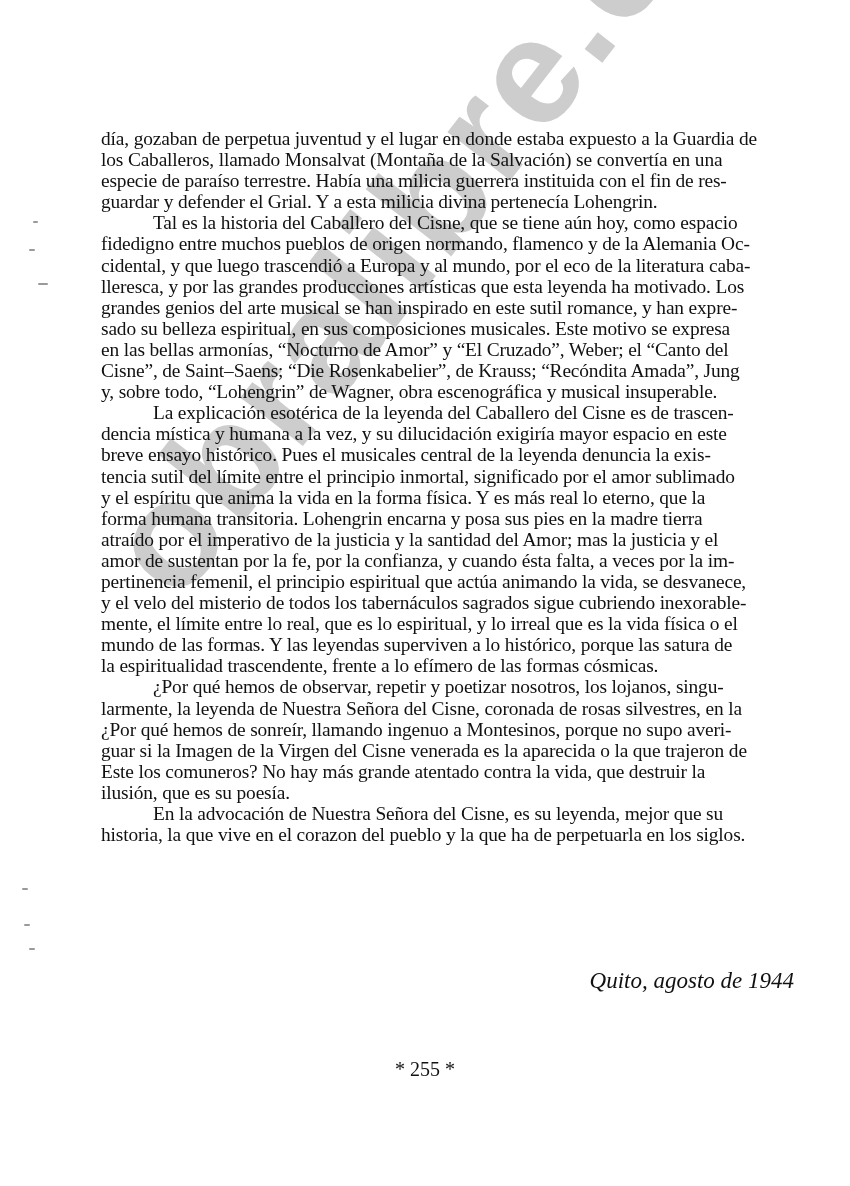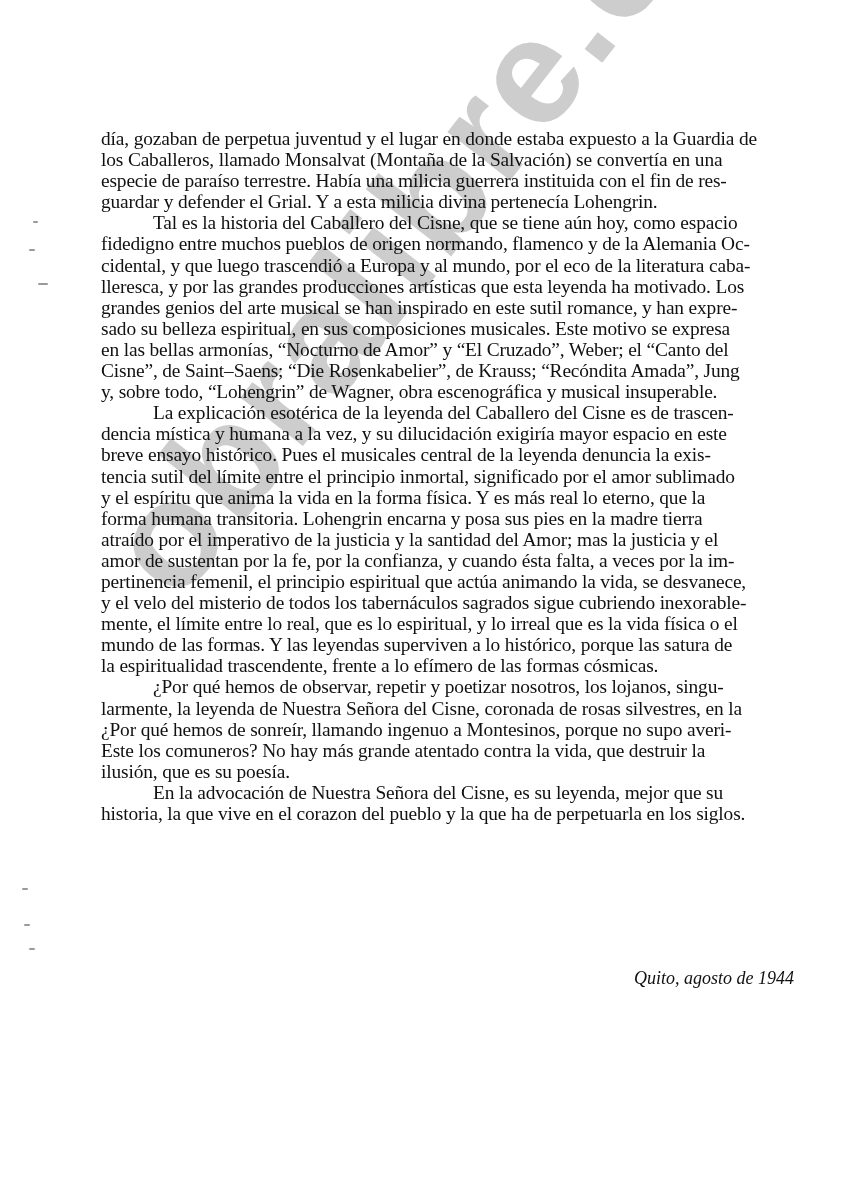--- a/index.html
+++ b/index.html
@@ -16,21 +16,21 @@
     opacity: 0.9; z-index: 0;
   }
   .text-block {
     position: absolute; left: 101px; top: 128px; width: 697px; z-index: 1;
     font-size: 19.4px; line-height: 21.1px; letter-spacing: -0.15px;
   }
   .line { white-space: nowrap; display: block; height: 21.1px; overflow: visible; }
   .indent { padding-left: 52px; }
   .signature {
     position: absolute; right: 56px; top: 968px; z-index: 1;
-    font-style: italic; font-size: 18px;
+    font-style: italic; font-size: 23px;
   }
   .page-number {
     position: absolute; left: 0; width: 850px; top: 1058px; text-align: center; z-index: 1;
     font-size: 20px;
   }
   .speck { position: absolute; background: #9a9a9a; height: 2px; border-radius: 1px; z-index: 1; }
 </style>
 </head>
 <body>
 
@@ -67,30 +67,32 @@
         <span class="line">pertinencia femenil, el principio espiritual que actúa animando la vida, se desvanece,</span>
         <span class="line">y el velo del misterio de todos los tabernáculos sagrados sigue cubriendo inexorable-</span>
         <span class="line">mente, el límite entre lo real, que es lo espiritual, y lo irreal que es la vida física o el</span>
         <span class="line">mundo de las formas.  Y las leyendas superviven a lo histórico, porque las satura de</span>
         <span class="line">la espiritualidad trascendente, frente a lo efímero de las formas cósmicas.</span>
       </div>
       <div>
         <span class="line indent">¿Por qué hemos de observar, repetir y poetizar nosotros, los lojanos, singu-</span>
         <span class="line">larmente, la leyenda de Nuestra Señora del Cisne, coronada de rosas silvestres, en la</span>
         <span class="line">¿Por qué hemos de sonreír, llamando ingenuo a Montesinos, porque no supo averi-</span>
+        <span class="line">guar si la Imagen de la Virgen del Cisne venerada es la aparecida o la que trajeron de</span>
         <span class="line">Este los comuneros?  No hay más grande atentado contra la vida, que destruir la</span>
         <span class="line">ilusión, que es su poesía.</span>
       </div>
       <div>
         <span class="line indent">En la advocación de Nuestra Señora del Cisne, es su leyenda, mejor que su</span>
         <span class="line">historia, la que vive en el corazon del pueblo y la que ha de perpetuarla en los siglos.</span>
       </div>
     </div>
 
   <div class="signature">Quito, agosto de 1944</div>
+  <div class="page-number">* 255 *</div>
 
   <div class="speck" style="left:33px;top:221px;width:5px;"></div>
   <div class="speck" style="left:29px;top:249px;width:6px;"></div>
   <div class="speck" style="left:38px;top:283px;width:10px;"></div>
   <div class="speck" style="left:22px;top:888px;width:6px;"></div>
   <div class="speck" style="left:24px;top:924px;width:6px;"></div>
   <div class="speck" style="left:29px;top:948px;width:6px;"></div>
 </div>
 
 </body></html>

